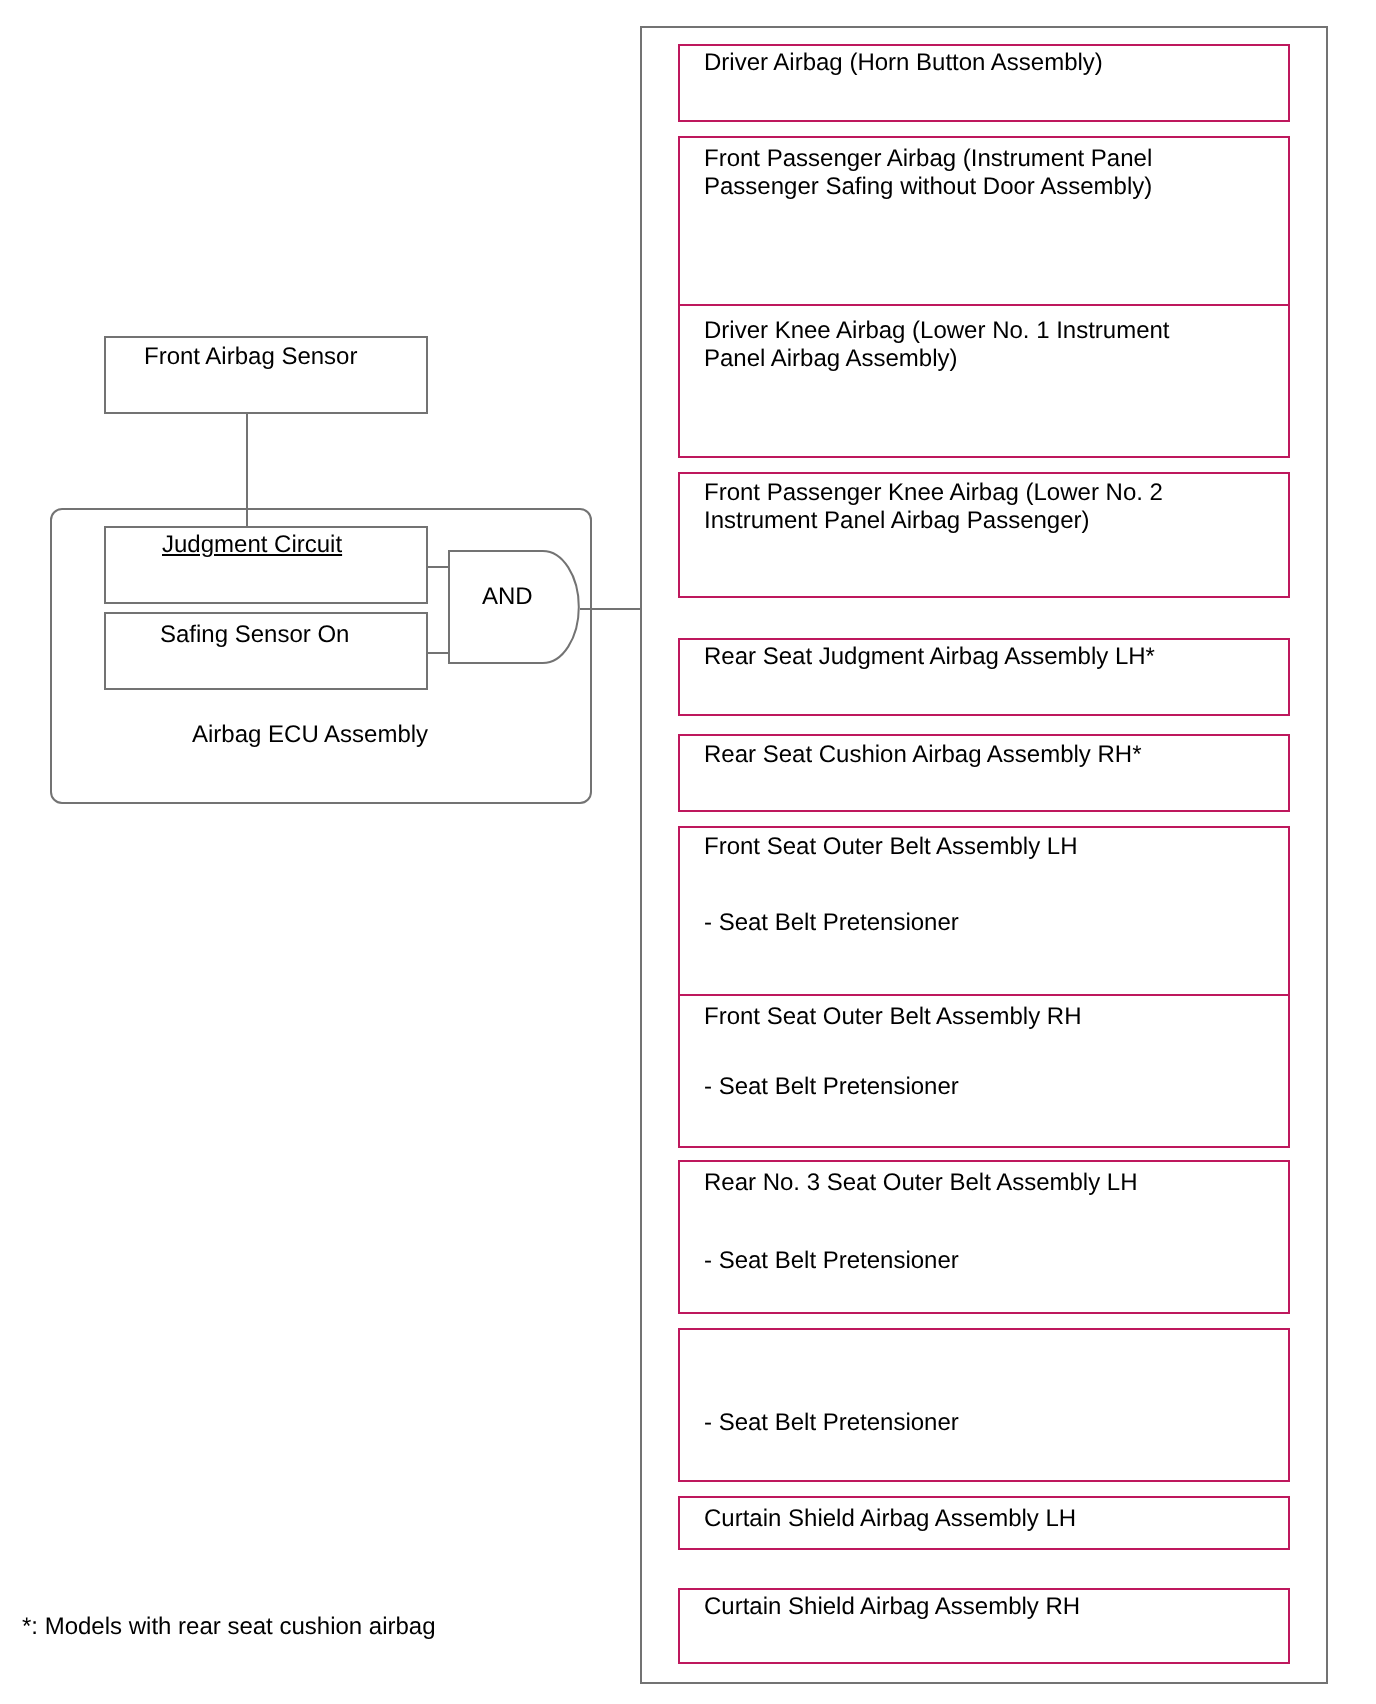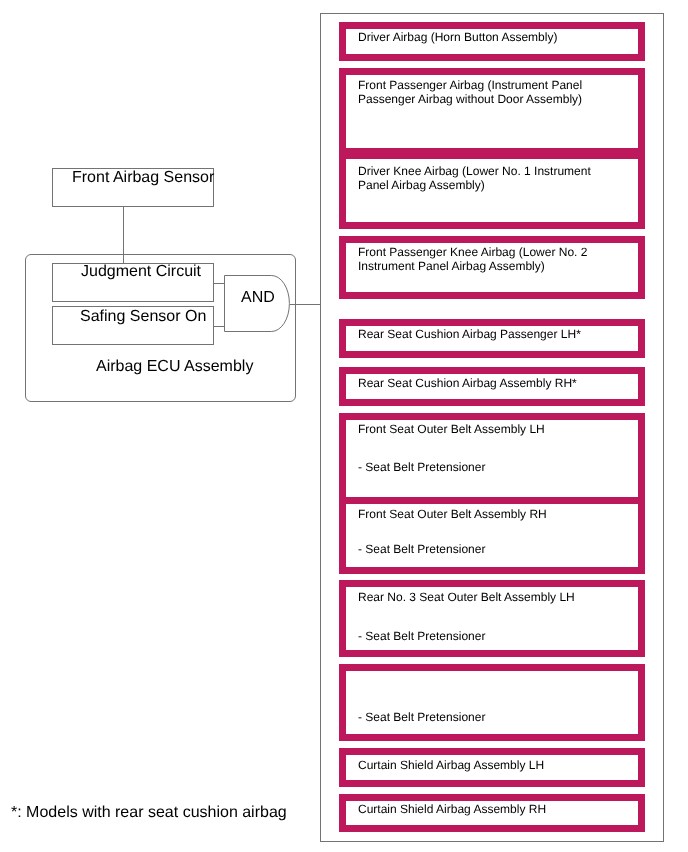--- a/index.html
+++ b/index.html
@@ -19,32 +19,32 @@
   #sensor-box{left:51.5px;top:167.9px;width:162.3px;height:39.5px;}
   #sensor-to-ecu{left:122.5px;top:206.4px;height:57.5px;z-index:2;}
   #ecu{left:25.1px;top:253.9px;width:270.9px;height:148.5px;}
   #judgment-box{left:51.5px;top:262.9px;width:162.3px;height:39.3px;}
   #safing-box{left:51.5px;top:305.7px;width:162.3px;height:39.4px;}
   #gate{left:223.9px;top:275.4px;}
   #judg-to-gate{left:213px;top:282.6px;width:11.8px;}
   #safe-to-gate{left:213px;top:325.9px;width:11.8px;}
   #gate-to-frame{left:289.5px;top:303.5px;width:30.5px;}
   
-  .lbl{position:absolute;white-space:nowrap;font-size:16px;line-height:12px;will-change:transform;}
+  .lbl{position:absolute;white-space:nowrap;font-size:12px;line-height:12px;will-change:transform;}
   #sensor-label{left:72px;top:171.9px;}
-  #judgment-label{left:80.8px;top:265.9px;}
+  #judgment-label{left:80.8px;top:265.9px;text-decoration:underline;}
   #safing-label{left:80.2px;top:310.6px;}
   #ecu-label{left:95.8px;top:360.6px;}
   #gate-label{left:240.9px;top:292.4px;}
   #footnote{left:10.9px;top:806.6px;}
 
   
   #frame{left:319.5px;top:12.6px;width:344.4px;height:829.5px;}
   #outputs{position:absolute;left:338.6px;top:0;width:306px;}
-  .obox{position:absolute;box-sizing:border-box;border:7px solid #be185d;background:#fff;width:306px;}
+  .obox{position:absolute;box-sizing:border-box;border:1px solid #be185d;background:#fff;width:306px;}
   .obox .ln{position:absolute;left:12.4px;white-space:nowrap;font-size:12px;line-height:12px;will-change:transform;}
 </style>
 </head>
 <body>
 
 <div id="stage">
 
   <div class="bx" id="sensor-box"></div>
   <div class="lbl" id="sensor-label">Front Airbag Sensor</div>
 
@@ -71,52 +71,52 @@
 
   <div class="lbl" id="footnote">*: Models with rear seat cushion airbag</div>
 
   <div id="frame"></div>
   <div id="outputs">
       <div class="obox" style="top:21.5px;height:39.2px">
         <div class="ln" style="top:2.2399999999999984px">Driver Airbag (Horn Button Assembly)</div>
       </div>
       <div class="obox" style="top:67.8px;height:87px">
         <div class="ln" style="top:4.040000000000006px">Front Passenger Airbag (Instrument Panel</div>
-        <div class="ln" style="top:18.040000000000006px">Passenger Airbag without Door Assembly)</div>
+        <div class="ln" style="top:18.040000000000006px">Passenger Safing without Door Assembly)</div>
       </div>
       <div class="obox" style="top:151.6px;height:77px">
         <div class="ln" style="top:6.240000000000009px">Driver Knee Airbag (Lower No. 1 Instrument</div>
         <div class="ln" style="top:20.24000000000001px">Panel Airbag Assembly)</div>
       </div>
       <div class="obox" style="top:235.6px;height:63px">
         <div class="ln" style="top:3.140000000000015px">Front Passenger Knee Airbag (Lower No. 2</div>
-        <div class="ln" style="top:17.140000000000015px">Instrument Panel Airbag Assembly)</div>
+        <div class="ln" style="top:17.140000000000015px">Instrument Panel Airbag Passenger)</div>
       </div>
       <div class="obox" style="top:319.4px;height:38.6px">
-        <div class="ln" style="top:1.240000000000009px">Rear Seat Cushion Airbag Passenger LH*</div>
+        <div class="ln" style="top:1.240000000000009px">Rear Seat Judgment Airbag Assembly LH*</div>
       </div>
       <div class="obox" style="top:367.3px;height:38.6px">
         <div class="ln" style="top:2.5399999999999636px">Rear Seat Cushion Airbag Assembly RH*</div>
       </div>
       <div class="obox" style="top:412.9px;height:98px">
         <div class="ln" style="top:2.9399999999999977px">Front Seat Outer Belt Assembly LH</div>
         <div class="ln" style="top:41.44px">- Seat Belt Pretensioner</div>
       </div>
       <div class="obox" style="top:496.5px;height:77px">
         <div class="ln" style="top:4.439999999999998px">Front Seat Outer Belt Assembly RH</div>
         <div class="ln" style="top:39.139999999999986px">- Seat Belt Pretensioner</div>
       </div>
       <div class="obox" style="top:580.3px;height:76.4px">
         <div class="ln" style="top:3.6400000000001px">Rear No. 3 Seat Outer Belt Assembly LH</div>
         <div class="ln" style="top:42.34000000000003px">- Seat Belt Pretensioner</div>
       </div>
       <div class="obox" style="top:664.1px;height:76.8px">
         <div class="ln" style="top:39.539999999999964px">- Seat Belt Pretensioner</div>
       </div>
-      <div class="obox" style="top:747.6px;height:39px">
+      <div class="obox" style="top:747.6px;height:27px">
         <div class="ln" style="top:4.139999999999986px">Curtain Shield Airbag Assembly LH</div>
       </div>
       <div class="obox" style="top:793.5px;height:38.9px">
         <div class="ln" style="top:2.340000000000032px">Curtain Shield Airbag Assembly RH</div>
       </div>
     </div>
 
 </div>
 
 </body></html>

